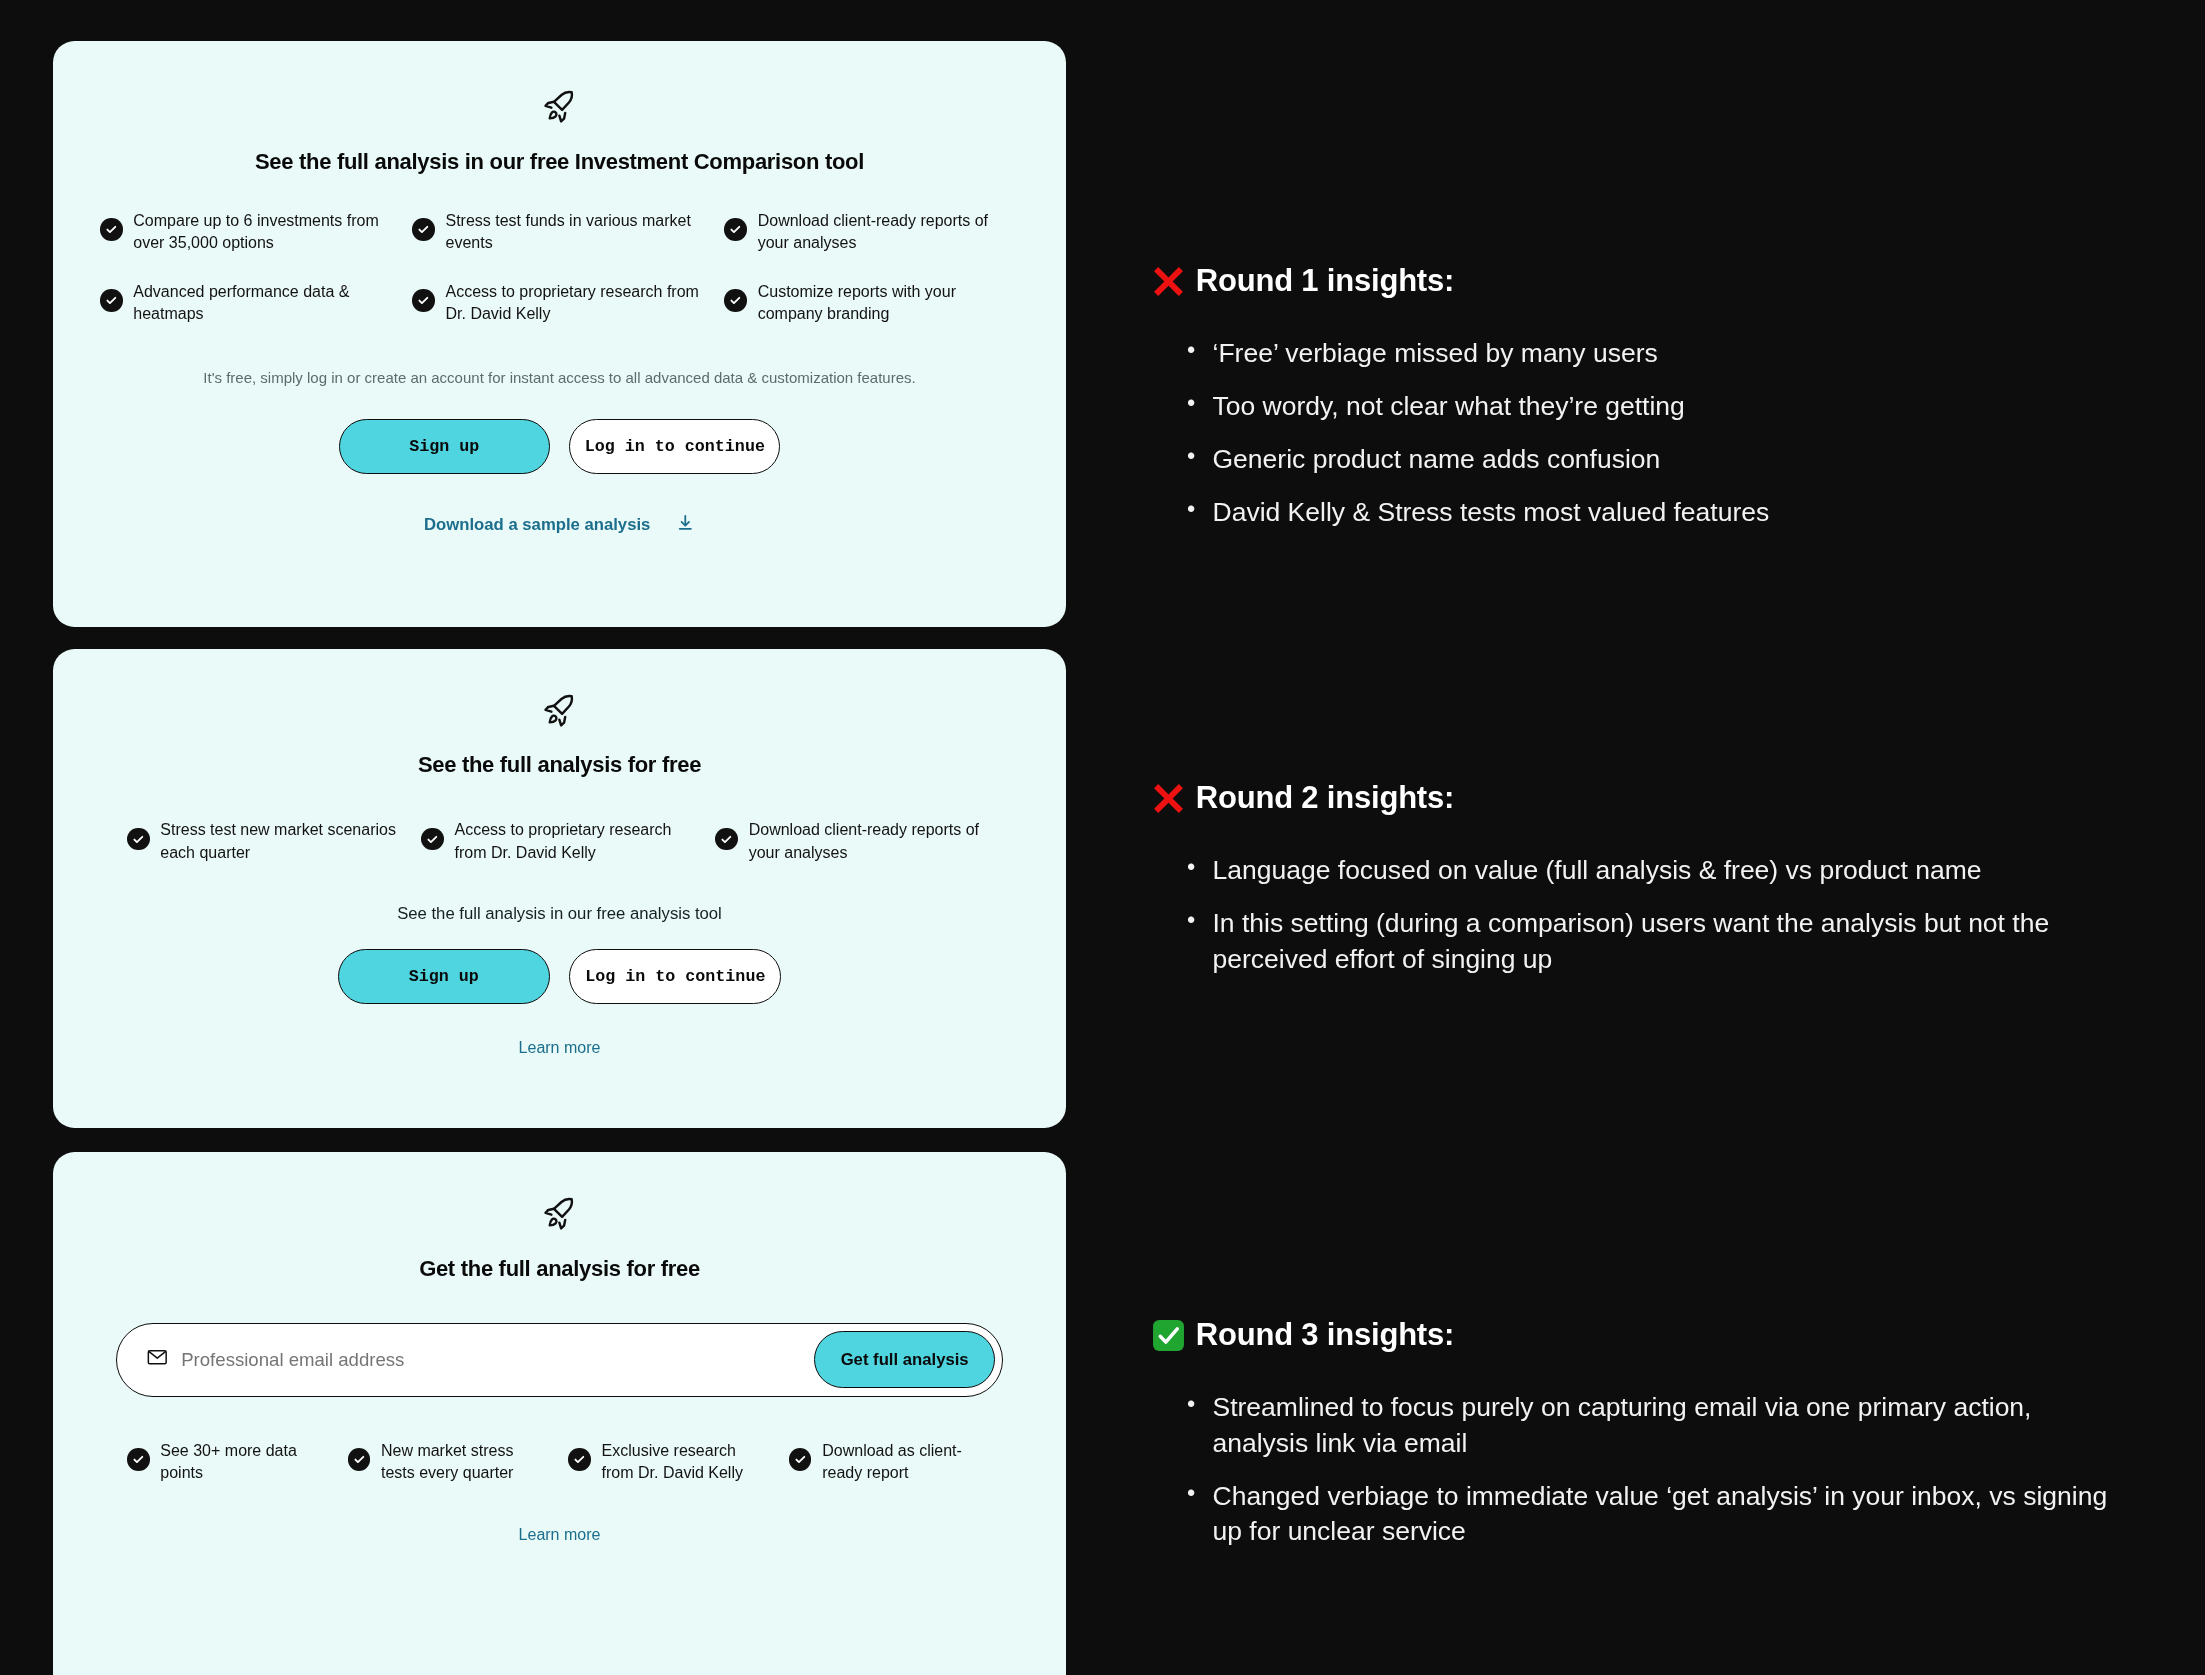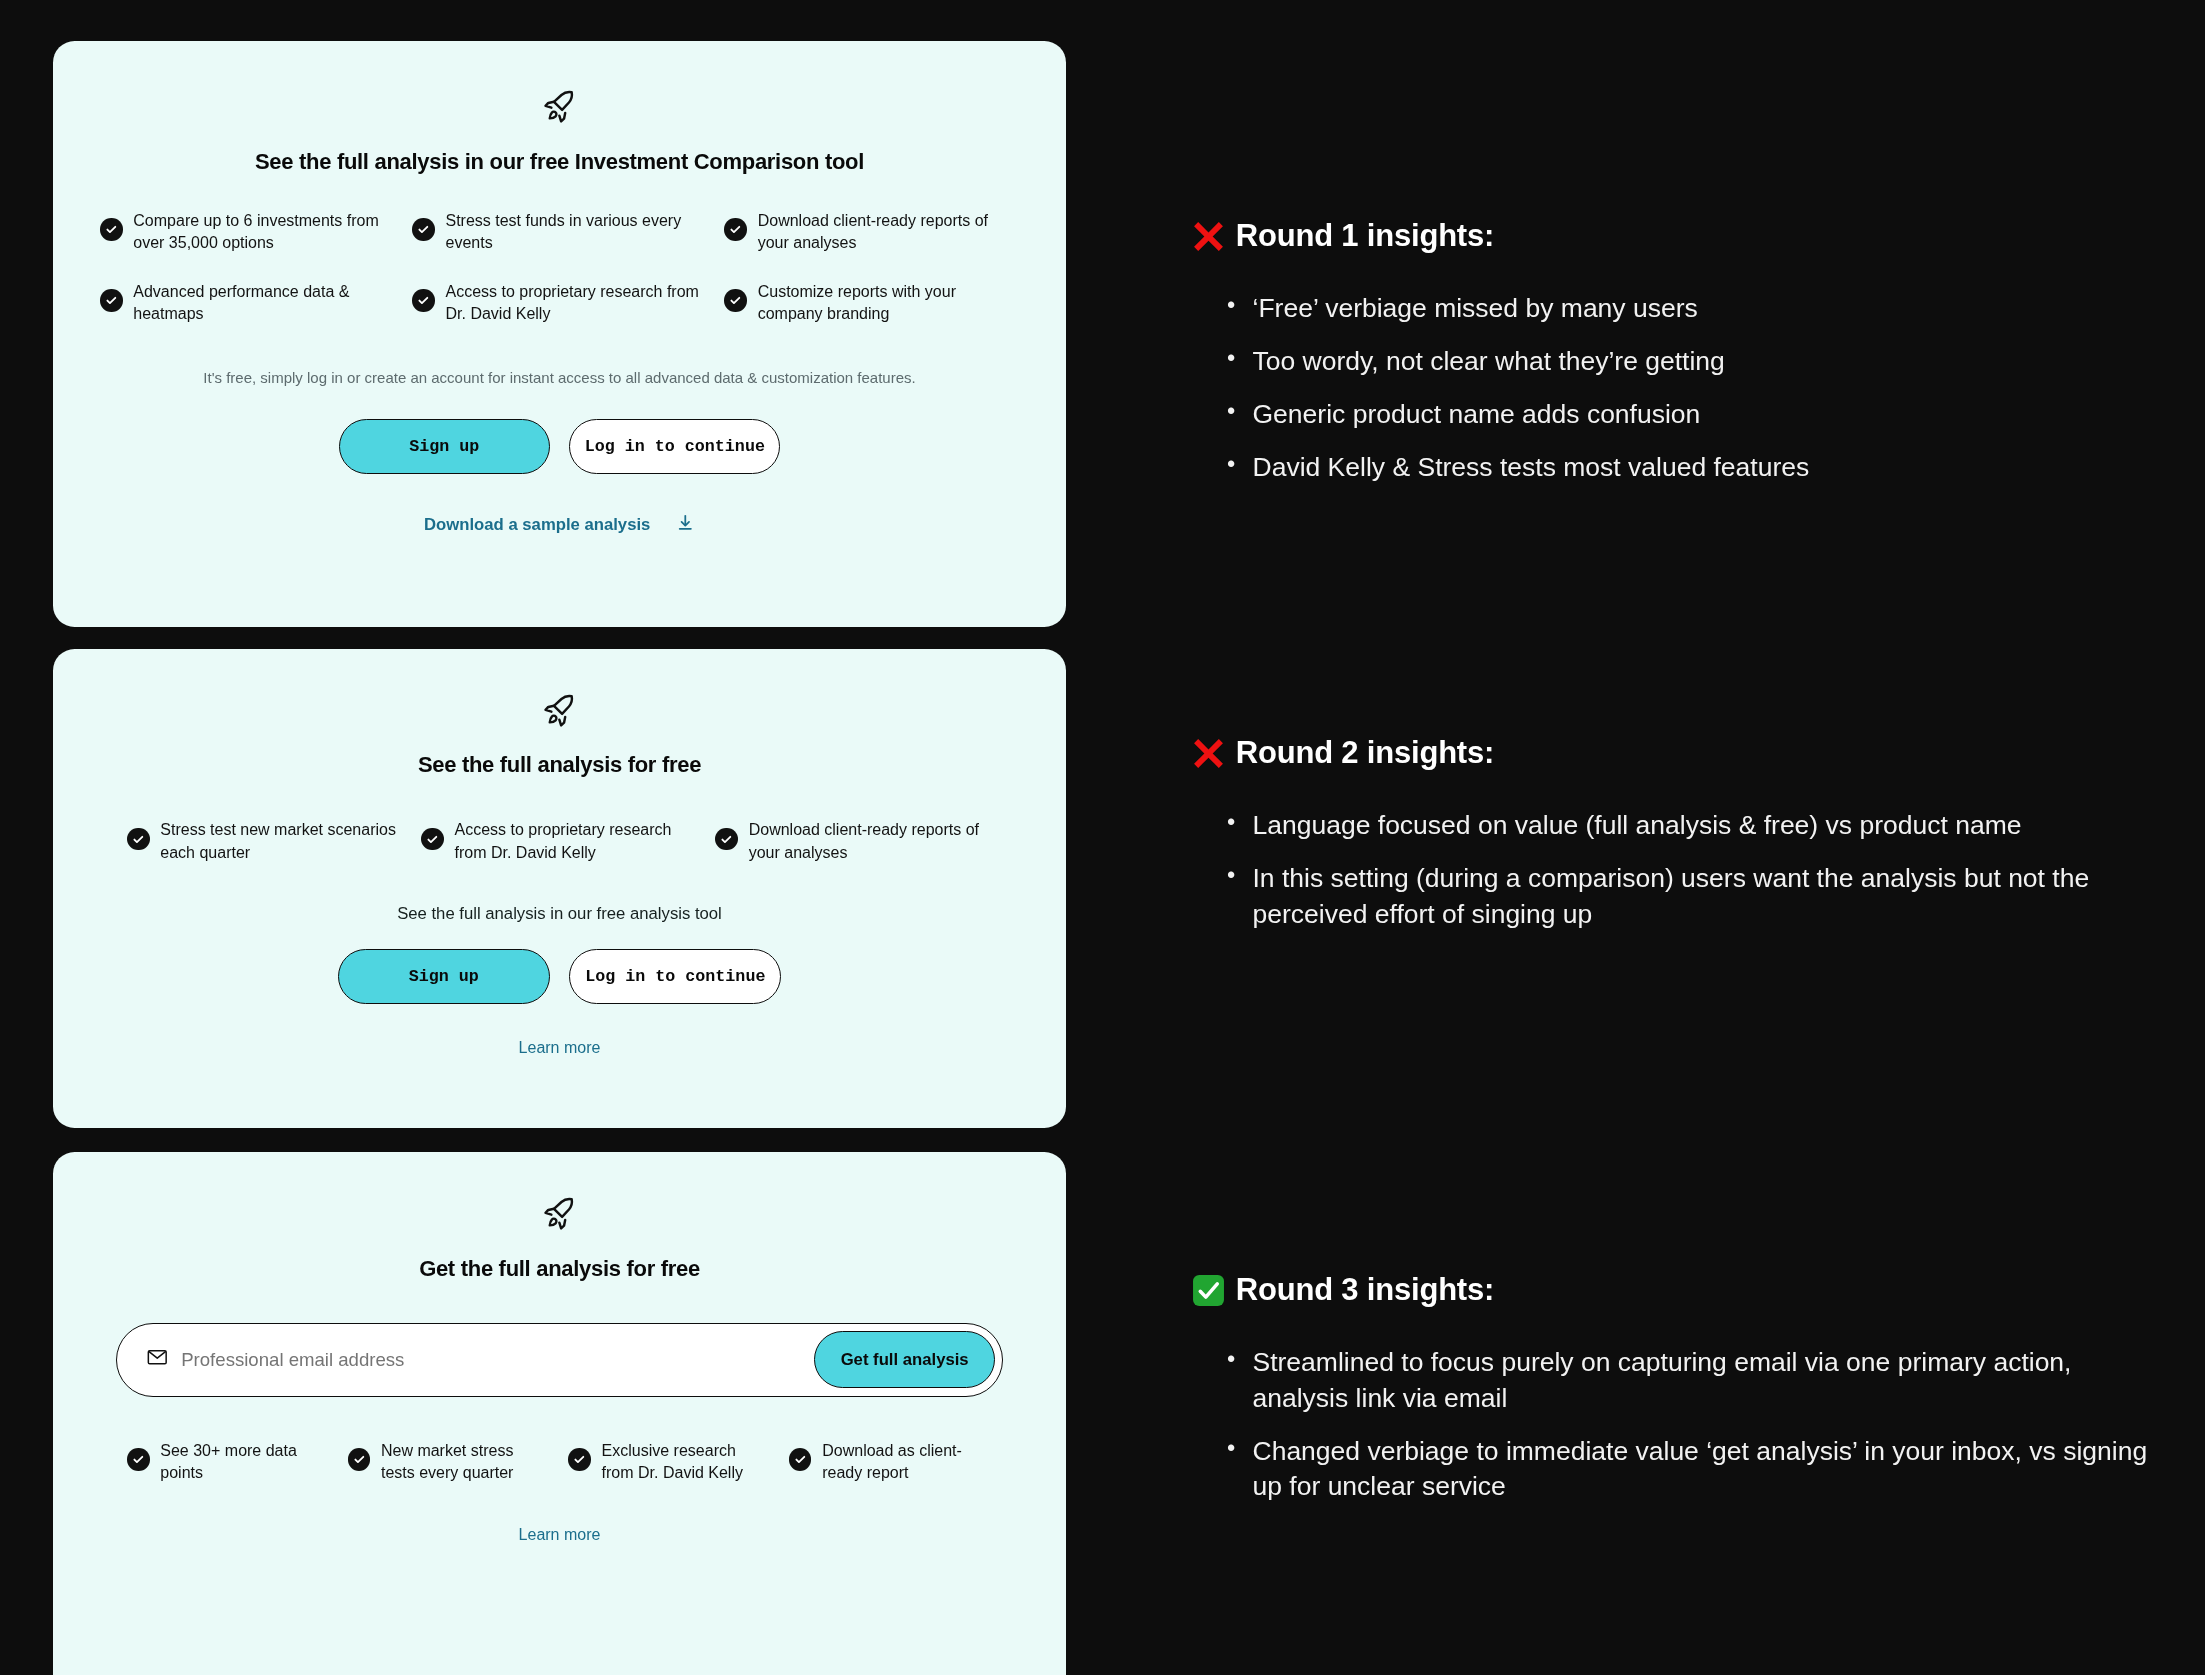--- a/index.html
+++ b/index.html
@@ -157,21 +157,21 @@
     font-weight: bold;
     color: #0a0a0a;
     display: flex;
     align-items: center;
     justify-content: center;
     cursor: pointer;
     white-space: nowrap;
   }
 
   
-  .insight-block { position: absolute; left: 1192px; width: 970px; }
+  .insight-block { position: absolute; left: 1152px; width: 970px; margin-top: 45px; }
   #insight-1 { top: 218px; }
   #insight-2 { top: 735px; }
   #insight-3 { top: 1272px; }
 
   .insight-head {
     display: flex;
     align-items: center;
     gap: 10.8px;
     margin-bottom: 37px;
   }
@@ -234,21 +234,21 @@
               </svg>
           </span>
           <span class="feat-text">Compare up to 6 investments from over 35,000 options</span>
         </div>
         <div class="feat">
           <span class="check-badge">
             <svg width="12.7" height="12.7" viewBox="0 0 16 16">
                 <path d="M3 8.3l3.2 3.2L13 4.8" stroke="#fff" stroke-width="2.3" fill="none" stroke-linecap="round" stroke-linejoin="round"></path>
               </svg>
           </span>
-          <span class="feat-text">Stress test funds in various every events</span>
+          <span class="feat-text">Stress test funds in various market events</span>
         </div>
         <div class="feat">
           <span class="check-badge">
             <svg width="12.7" height="12.7" viewBox="0 0 16 16">
                 <path d="M3 8.3l3.2 3.2L13 4.8" stroke="#fff" stroke-width="2.3" fill="none" stroke-linecap="round" stroke-linejoin="round"></path>
               </svg>
           </span>
           <span class="feat-text">Download client-ready reports of your analyses</span>
         </div>
         <div class="feat">

